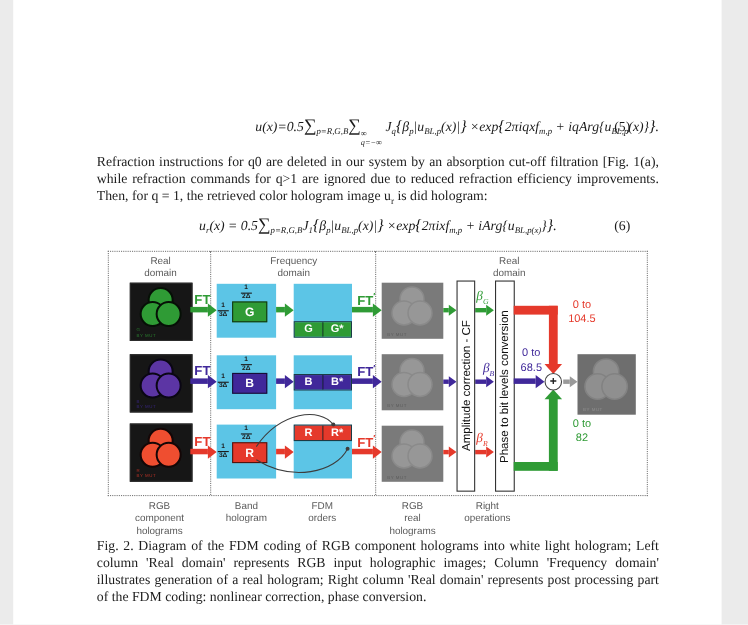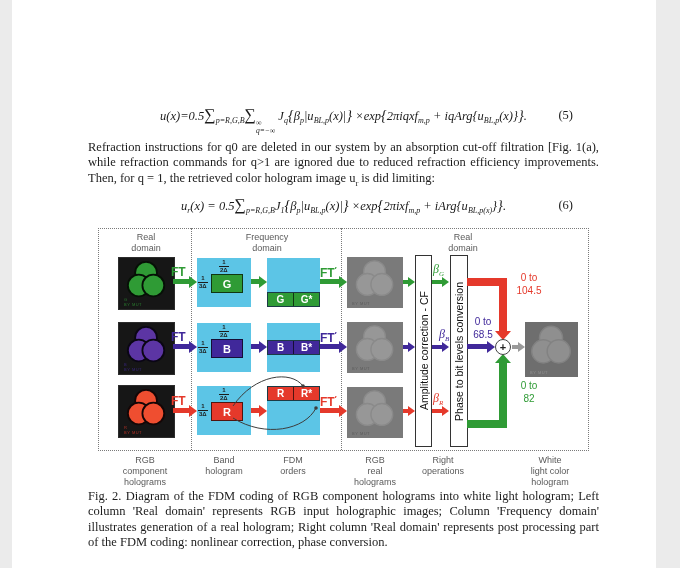--- a/index.html
+++ b/index.html
@@ -9,21 +9,21 @@
   
   .para{position:absolute;left:88px;width:511px;margin:0;
         font:12.5px/1.22 "Liberation Serif",serif;color:#1c1c1c;text-align:justify;}
   .p1{top:62px;text-indent:8px;}
   .p2{top:140px;}
   .caption{top:489px;}
   .psub{font-size:8.5px;}
   
   .eqrow{position:absolute;left:88px;width:511px;text-align:center;
          font:italic 12.5px "Liberation Serif",serif;color:#1a1a1a;}
-  .eq5{top:106px;}
+  .eq5{top:106px;text-align:right;}
   .eq6{top:196px;}
   .eqnum{position:absolute;right:26px;top:2px;font-style:normal;}
   .eqrow .sub{font-size:8px;vertical-align:-3px;}
   .eqrow .sum{font-size:16px;font-style:normal;}
   .eqrow .br{font-size:14.5px;}
   .eqrow .stack{display:inline-flex;flex-direction:column;align-items:flex-start;
                 font-size:7.5px;line-height:1.05;vertical-align:-5px;font-style:italic;}
   
   .fig{position:absolute;left:98px;top:228px;width:494px;height:260px;
        font-family:"Liberation Sans",sans-serif;}
@@ -64,21 +64,21 @@
              color:#fff;font:bold 10px "Liberation Sans",sans-serif;}
   .pair span + span{border-left:1px solid rgba(0,0,0,.65);}
   .bg-g{background:var(--green);}.bg-b{background:var(--blue);}.bg-r{background:var(--red);}
   .c-g{color:var(--green);}.c-b{color:var(--blue);}.c-r{color:var(--red);}.c-gray{color:#9a9a9a;}
   
   .ar{position:absolute;height:5px;background:currentColor;}
   .ar::after{content:"";position:absolute;left:100%;top:50%;transform:translateY(-50%);
              border-top:6px solid transparent;border-bottom:6px solid transparent;border-left:8px solid;}
   .ar.small{height:4px;}
   .ar.small::after{border-top-width:5px;border-bottom-width:5px;border-left-width:7px;}
-  .ftlab{position:absolute;width:26px;font:bold 12px "Liberation Sans",sans-serif;}
+  .ftlab{position:absolute;width:26px;text-align:center;font:bold 12px "Liberation Sans",sans-serif;}
   .ftlab sup{font-size:8px;}
   .beta{position:absolute;font:italic 12px "Liberation Serif",serif;}
   .beta sub{font-size:7px;font-style:italic;}
   
   .vbox{position:absolute;top:27px;height:190px;background:#fff;border:1px solid #333;
         display:flex;align-items:center;justify-content:center;}
   .vb1{left:317px;width:15px;}
   .vb2{left:352px;width:16px;}
   .vbox span{writing-mode:vertical-rl;transform:rotate(180deg);white-space:nowrap;
              font:10.5px "Liberation Sans",sans-serif;color:#111;}
@@ -105,21 +105,21 @@
 
 
   <div class="eqrow eq5">
     <span><span>u(x)=0.5</span><span class="sum">∑</span><span class="sub">p=R,G,B</span><span class="sum">∑</span><span class="stack">
           <span>∞</span>
           <span>q=−∞</span>
         </span><span> J</span><span class="sub">q</span><span class="br">{</span><span>β</span><span class="sub">p</span><span>|u</span><span class="sub">BL,p</span><span>(x)|</span><span class="br">}</span><span> ×exp</span><span class="br">{</span><span>2πiqxf</span><span class="sub">m,p</span><span> + iqArg{u</span><span class="sub">BL,p</span><span>(x)}</span><span class="br">}</span><span>.</span></span>
     <span class="eqnum">(5)</span>
   </div>
 
-  <p class="para p2"><span>Refraction instructions for q0 are deleted in our system by an absorption cut-off filtration [Fig. 1(a), while refraction commands for q&gt;1 are ignored due to reduced refraction efficiency improvements. Then, for q = 1, the retrieved color hologram image u</span><sub class="psub">r</sub><span> is did limiting:</span></p>
+  <p class="para p2"><span>Refraction instructions for q0 are deleted in our system by an absorption cut-off filtration [Fig. 1(a), while refraction commands for q&gt;1 are ignored due to reduced refraction efficiency improvements. Then, for q = 1, the retrieved color hologram image u</span><sub class="psub">r</sub><span> is did hologram:</span></p>
 
   <div class="eqrow eq6">
     <span><span>u</span><span class="sub">r</span><span>(x) = 0.5</span><span class="sum">∑</span><span class="sub">p=R,G,B</span><span>J</span><span class="sub">1</span><span class="br">{</span><span>β</span><span class="sub">p</span><span>|u</span><span class="sub">BL,p</span><span>(x)|</span><span class="br">}</span><span> ×exp</span><span class="br">{</span><span>2πixf</span><span class="sub">m,p</span><span> + iArg{u</span><span class="sub">BL,p(x)</span><span>}</span><span class="br">}</span><span>.</span></span>
     <span class="eqnum">(6)</span>
   </div>
 
   <div class="fig">
     <div class="fig-border"></div>
     <div class="sep s1"></div>
     <div class="sep s2"></div>
@@ -315,19 +315,16 @@
 holograms</div>
     <div class="glabel prelines" style="left:92px;top:227px;width:68px;">Band
 hologram</div>
     <div class="glabel prelines" style="left:160px;top:227px;width:70px;">FDM
 orders</div>
     <div class="glabel prelines" style="left:240px;top:227px;width:74px;">RGB
 real
 holograms</div>
     <div class="glabel prelines" style="left:310px;top:227px;width:70px;">Right
 operations</div>
-    <div class="glabel prelines" style="left:412px;top:227px;width:80px;">White
-light color
-hologram</div>
   </div>
 
   <p class="para caption">Fig. 2. Diagram of the FDM coding of RGB component holograms into white light hologram; Left column 'Real domain' represents RGB input holographic images; Column 'Frequency domain' illustrates generation of a real hologram; Right column 'Real domain' represents post processing part of the FDM coding: nonlinear correction, phase conversion.</p>
 </div>
 
 </body></html>

